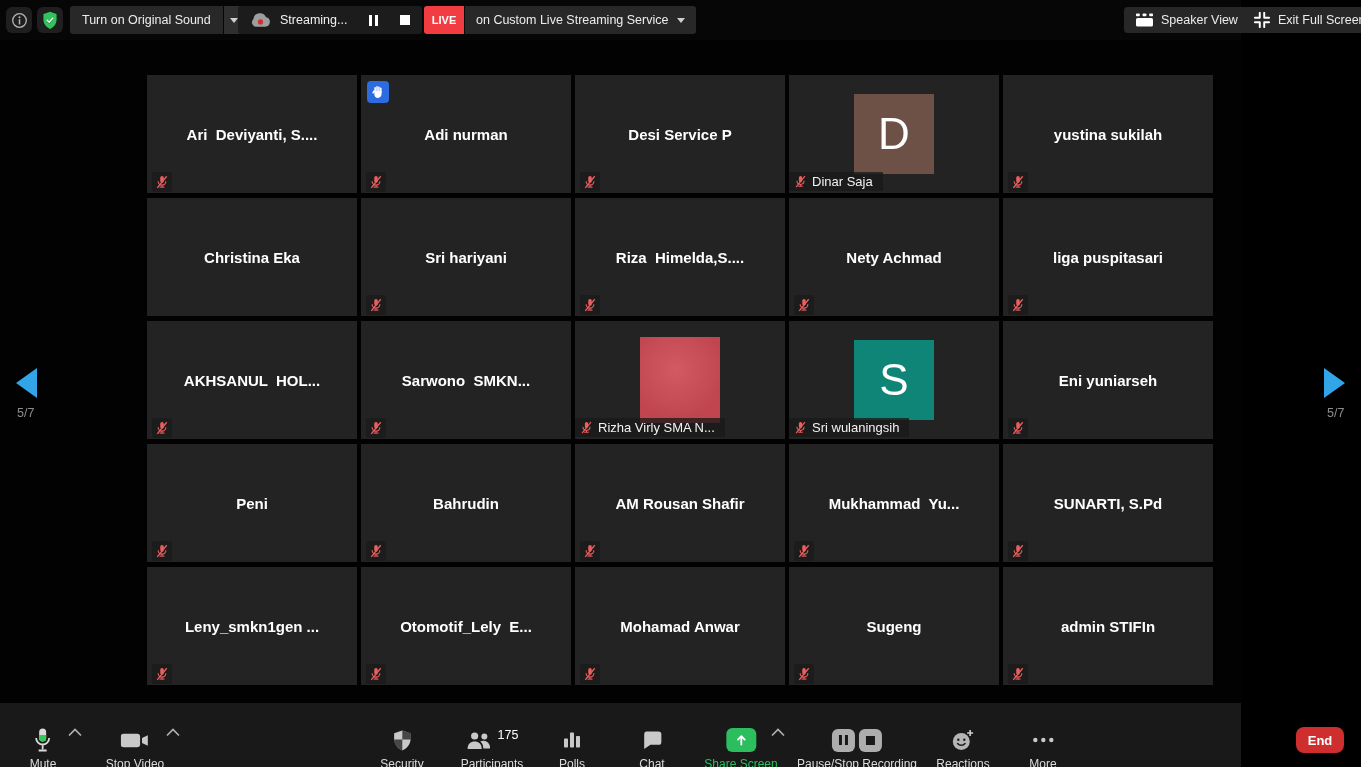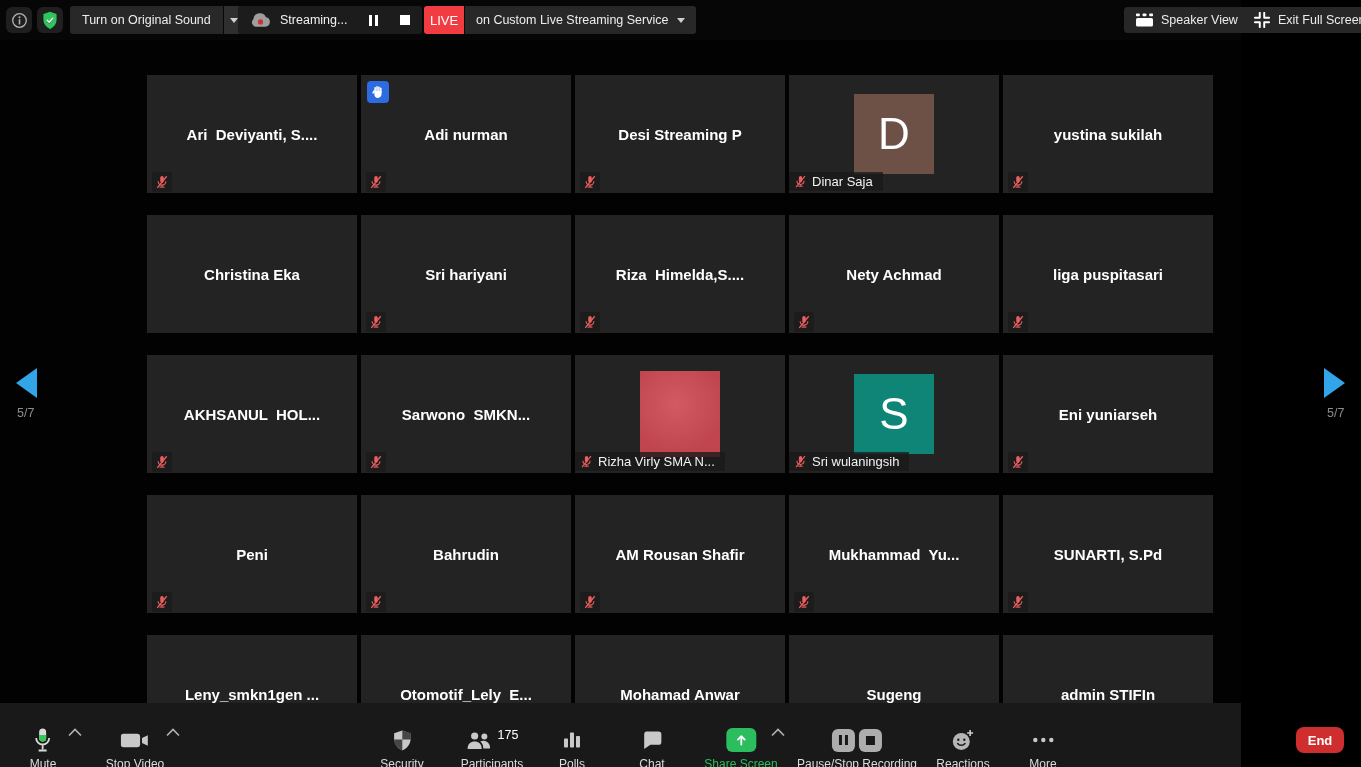--- a/index.html
+++ b/index.html
@@ -13,30 +13,30 @@
   .hgroup{position:absolute;top:6px;height:28px;display:flex;align-items:stretch;}
   .seg{display:flex;align-items:center;background:#282828;color:#ededed;font-size:12.5px;white-space:nowrap;}
   .seg.main{padding:0 12px;border-radius:3px 0 0 3px;}
   .seg.arrow{width:20px;justify-content:center;background:#2f2f2f;border-radius:0 3px 3px 0;margin-left:1px;}
   .caret{width:0;height:0;border-left:4px solid transparent;border-right:4px solid transparent;border-top:5px solid #cfcfcf;}
   .recgroup{display:flex;align-items:center;background:#1c1c1c;border-radius:3px;padding:0 12px;color:#f2f2f2;font-size:12.5px;}
   .pauseglyph{display:flex;gap:3px;margin-left:22px;}
   .pauseglyph i{display:block;width:3px;height:11px;background:#fff;}
   .stopglyph{width:10px;height:10px;background:#fff;margin-left:22px;}
   .livebadge{display:flex;align-items:center;justify-content:center;width:40px;background:#f13d42;
-    color:#fff;font-weight:400;font-size:13px;border-radius:3px 0 0 3px;}
+    color:#fff;font-weight:700;font-size:11px;border-radius:3px 0 0 3px;}
   .service{display:flex;align-items:center;gap:9px;background:#282828;color:#ededed;font-size:12.5px;
     padding:0 11px;border-radius:0 3px 3px 0;margin-left:1px;}
   .tr-btn{position:absolute;top:7px;height:26px;display:flex;align-items:center;gap:8px;background:#272727;
     color:#ececec;font-size:12.5px;border-radius:4px;padding:0 12px;cursor:pointer;white-space:nowrap;}
 
   
   .stage{position:absolute;top:40px;left:0;right:0;bottom:64px;background:#020202;}
   .grid{position:absolute;left:147px;top:35px;display:grid;grid-template-columns:repeat(5,210px);
-    grid-auto-rows:118px;gap:22px 4px;}
+    grid-auto-rows:118px;gap:5px 4px;}
   .tile{position:relative;background:#232323;overflow:hidden;}
   .pname{position:absolute;inset:0;display:flex;align-items:center;justify-content:center;
     color:#fff;font-weight:700;font-size:15px;white-space:pre;}
   .chip{position:absolute;left:5px;bottom:1px;width:20px;height:20px;background:#1c1c1c;border-radius:2px;
     display:flex;align-items:center;justify-content:center;}
   .overlay{position:absolute;left:0;bottom:2px;display:flex;align-items:center;gap:5px;
     background:rgba(25,25,25,.78);padding:2px 10px 2px 5px;font-size:13px;color:#f2f2f2;white-space:pre;}
   .avatar{position:absolute;left:50%;top:50%;transform:translate(-50%,-50%);width:80px;height:80px;
     display:flex;align-items:center;justify-content:center;color:#fff;font-size:44px;}
   .avatar.photo{height:86px;}
@@ -170,21 +170,21 @@
     <rect x="6" y="1.2" width="4" height="7.6" rx="2" fill="#ec5f5f" stroke="none"></rect>
     <path d="M3.6 7.2a4.4 4.4 0 0 0 8.8 0"></path>
     <line x1="8" y1="11.6" x2="8" y2="13.4"></line>
                 <line x1="5.2" y1="13.8" x2="10.8" y2="13.8"></line>
     <line x1="2.6" y1="14.8" x2="13.4" y2="1.4" stroke-width="1.5"></line>
   </g>
             </svg>
           </div>
         </div>
         <div class="tile">
-          <div class="pname">Desi Streaming P</div>
+          <div class="pname">Desi Service P</div>
           <div class="chip">
             <svg width="14" height="14" viewBox="0 0 16 16">
   <g stroke="#ec5f5f" fill="none" stroke-width="1.3">
     <rect x="6" y="1.2" width="4" height="7.6" rx="2" fill="#ec5f5f" stroke="none"></rect>
     <path d="M3.6 7.2a4.4 4.4 0 0 0 8.8 0"></path>
     <line x1="8" y1="11.6" x2="8" y2="13.4"></line>
                 <line x1="5.2" y1="13.8" x2="10.8" y2="13.8"></line>
     <line x1="2.6" y1="14.8" x2="13.4" y2="1.4" stroke-width="1.5"></line>
   </g>
             </svg>

